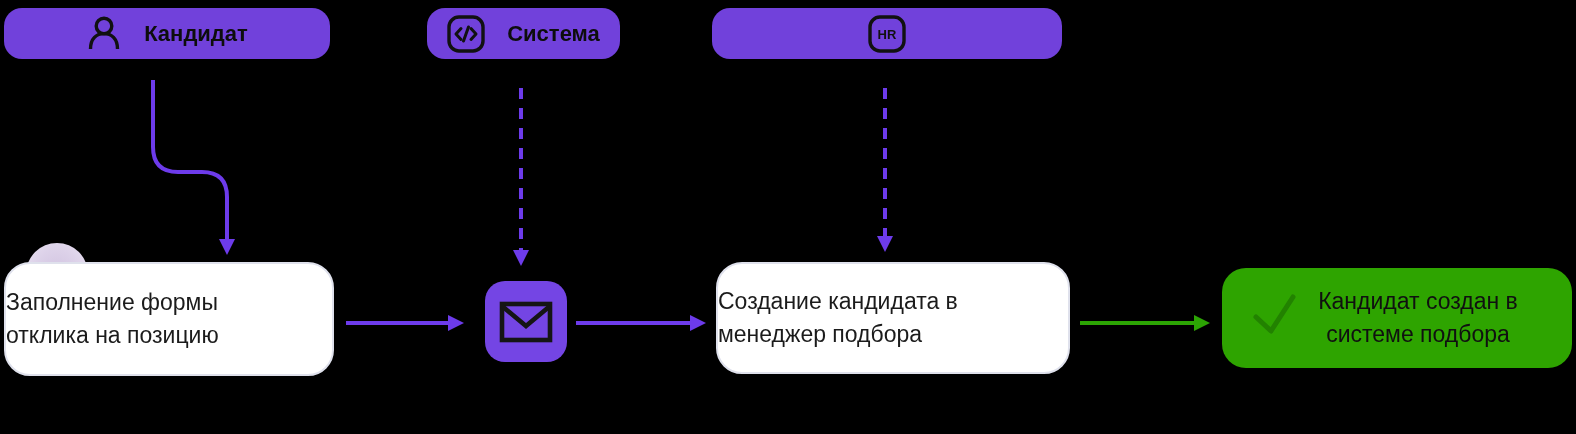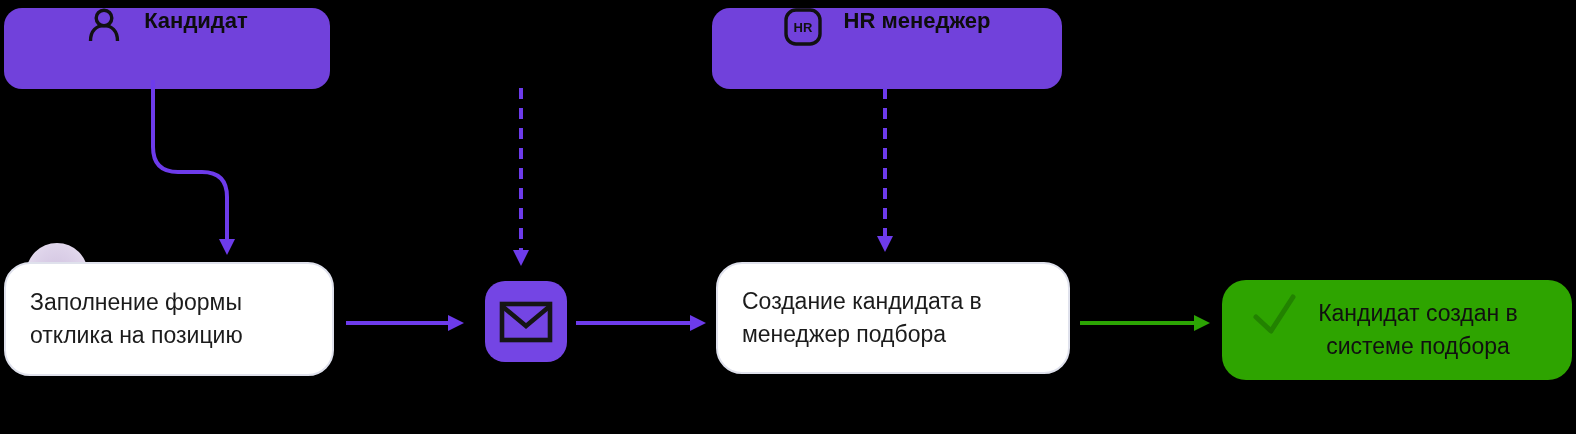--- a/index.html
+++ b/index.html
@@ -3,45 +3,45 @@
 <meta charset="utf-8">
 <style>
   html,body{margin:0;padding:0;background:#000;}
   .canvas{
     position:relative;width:1576px;height:434px;overflow:hidden;
     background:var(--bg,#000);
     font-family:"Liberation Sans","DejaVu Sans",sans-serif;
   }
   
   .actor{
-    position:absolute;top:8px;height:81px;border-radius:18px;
+    position:absolute;top:8px;height:51px;border-radius:18px;
     background:var(--actor-fill,#7141DB);
-    display:flex;align-items:flex-start;justify-content:center;gap:22px;
+    display:flex;align-items:center;justify-content:center;gap:22px;
     z-index:2;
   }
   .actor .label{font-size:22px;font-weight:700;color:#0d0d0d;white-space:nowrap;}
   .actor-1{left:4px;width:326px;}
   .actor-2{left:427px;width:193px;}
   .actor-3{left:712px;width:350px;}
   
   .node{
     position:absolute;z-index:2;background:var(--node-fill,#fff);
     border:2px solid var(--node-border,#DFE1EC);border-radius:26px;
     display:flex;align-items:center;box-sizing:border-box;
   }
   .node .node-text{
     font-size:23px;line-height:33px;color:var(--text-dark,#1B1B1B);
-    white-space:pre-line;padding-left:24px;
+    white-space:pre-line;
   }
   .step-1{left:4px;top:262px;width:330px;height:114px;}
   .step-2{left:716px;top:262px;width:354px;height:112px;}
   .result{
     position:absolute;left:1222px;top:268px;width:350px;height:100px;z-index:2;
     background:var(--result-fill,#2EA400);border-radius:24px;
-    display:flex;align-items:center;justify-content:center;margin-top:12px;
+    display:flex;align-items:center;justify-content:center;
   }
   .result .node-text{
     font-size:23px;line-height:33px;color:#101010;text-align:center;
     white-space:pre-line;margin-left:42px;
   }
   .email-node{
     position:absolute;left:485px;top:281px;width:82px;height:81px;z-index:2;
     background:var(--email-fill,#7445E4);border-radius:20px;
     display:flex;align-items:center;justify-content:center;
   }
@@ -66,27 +66,35 @@
   <div class="decor"></div>
 
   <div class="actor actor-1">
     <svg width="36" height="36" viewBox="0 0 36 36">
       <circle class="icon-stroke" cx="18" cy="10" r="7.8" stroke-width="3.4"></circle>
       <path class="icon-stroke" d="M4.5 33 C4.5 22.5 10.5 17.6 18 17.6 C25.5 17.6 31.5 22.5 31.5 33" stroke-width="3.4"></path>
     </svg>
     <span class="label">Кандидат</span>
   </div>
 
+  <div class="actor actor-2">
+    <svg width="38" height="38" viewBox="0 0 38 38">
+      <rect class="icon-stroke" x="2" y="2" width="34" height="34" rx="10" stroke-width="3.4"></rect>
+      <path class="icon-stroke" d="M14 13.5 L9 19 L14 24.5" stroke-width="3" stroke-linecap="round" stroke-linejoin="round"></path>
+      <path class="icon-stroke" d="M21.5 12 L16.5 26" stroke-width="3" stroke-linecap="round"></path>
+      <path class="icon-stroke" d="M24 13.5 L29 19 L24 24.5" stroke-width="3" stroke-linecap="round" stroke-linejoin="round"></path>
+    </svg>
+    <span class="label">Система</span>
+  </div>
 
   <div class="actor actor-3">
     <svg width="38" height="38" viewBox="0 0 38 38">
       <rect class="icon-stroke" x="2" y="2" width="34" height="34" rx="10" stroke-width="3.4"></rect>
       <text x="19" y="24" text-anchor="middle" font-size="13" font-weight="bold" fill="#111">HR</text>
     </svg>
-    <span class="label">HR менеджер</span>
   </div>
 
   <div class="node step-1">
     <div class="node-text">Заполнение формы
 отклика на позицию</div>
   </div>
 
   <div class="email-node">
     <svg width="82" height="81" viewBox="0 0 82 81">
       <rect x="17" y="23" width="48" height="36" fill="none" stroke="#151515" stroke-width="4.6"></rect>

